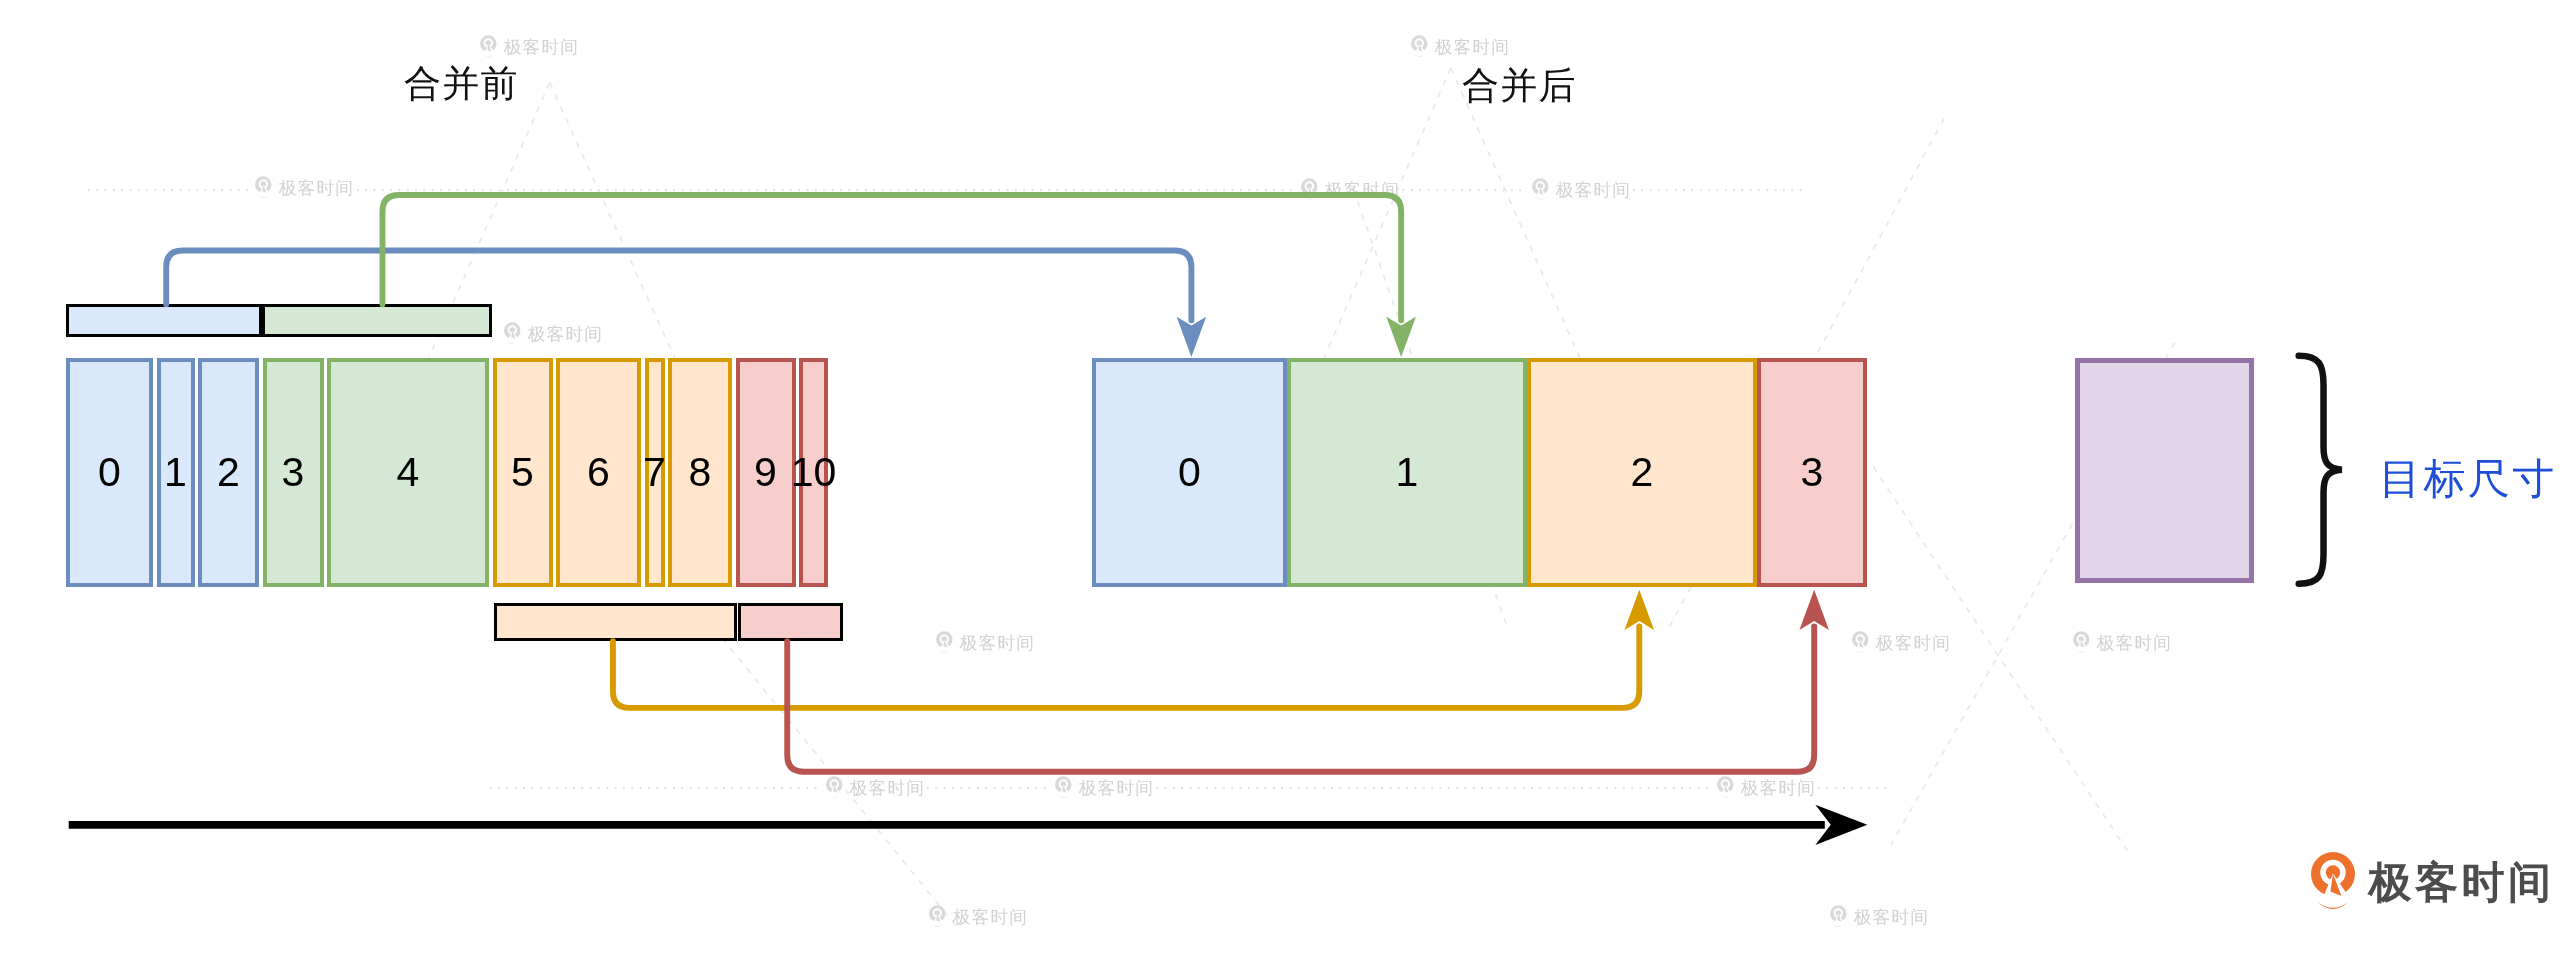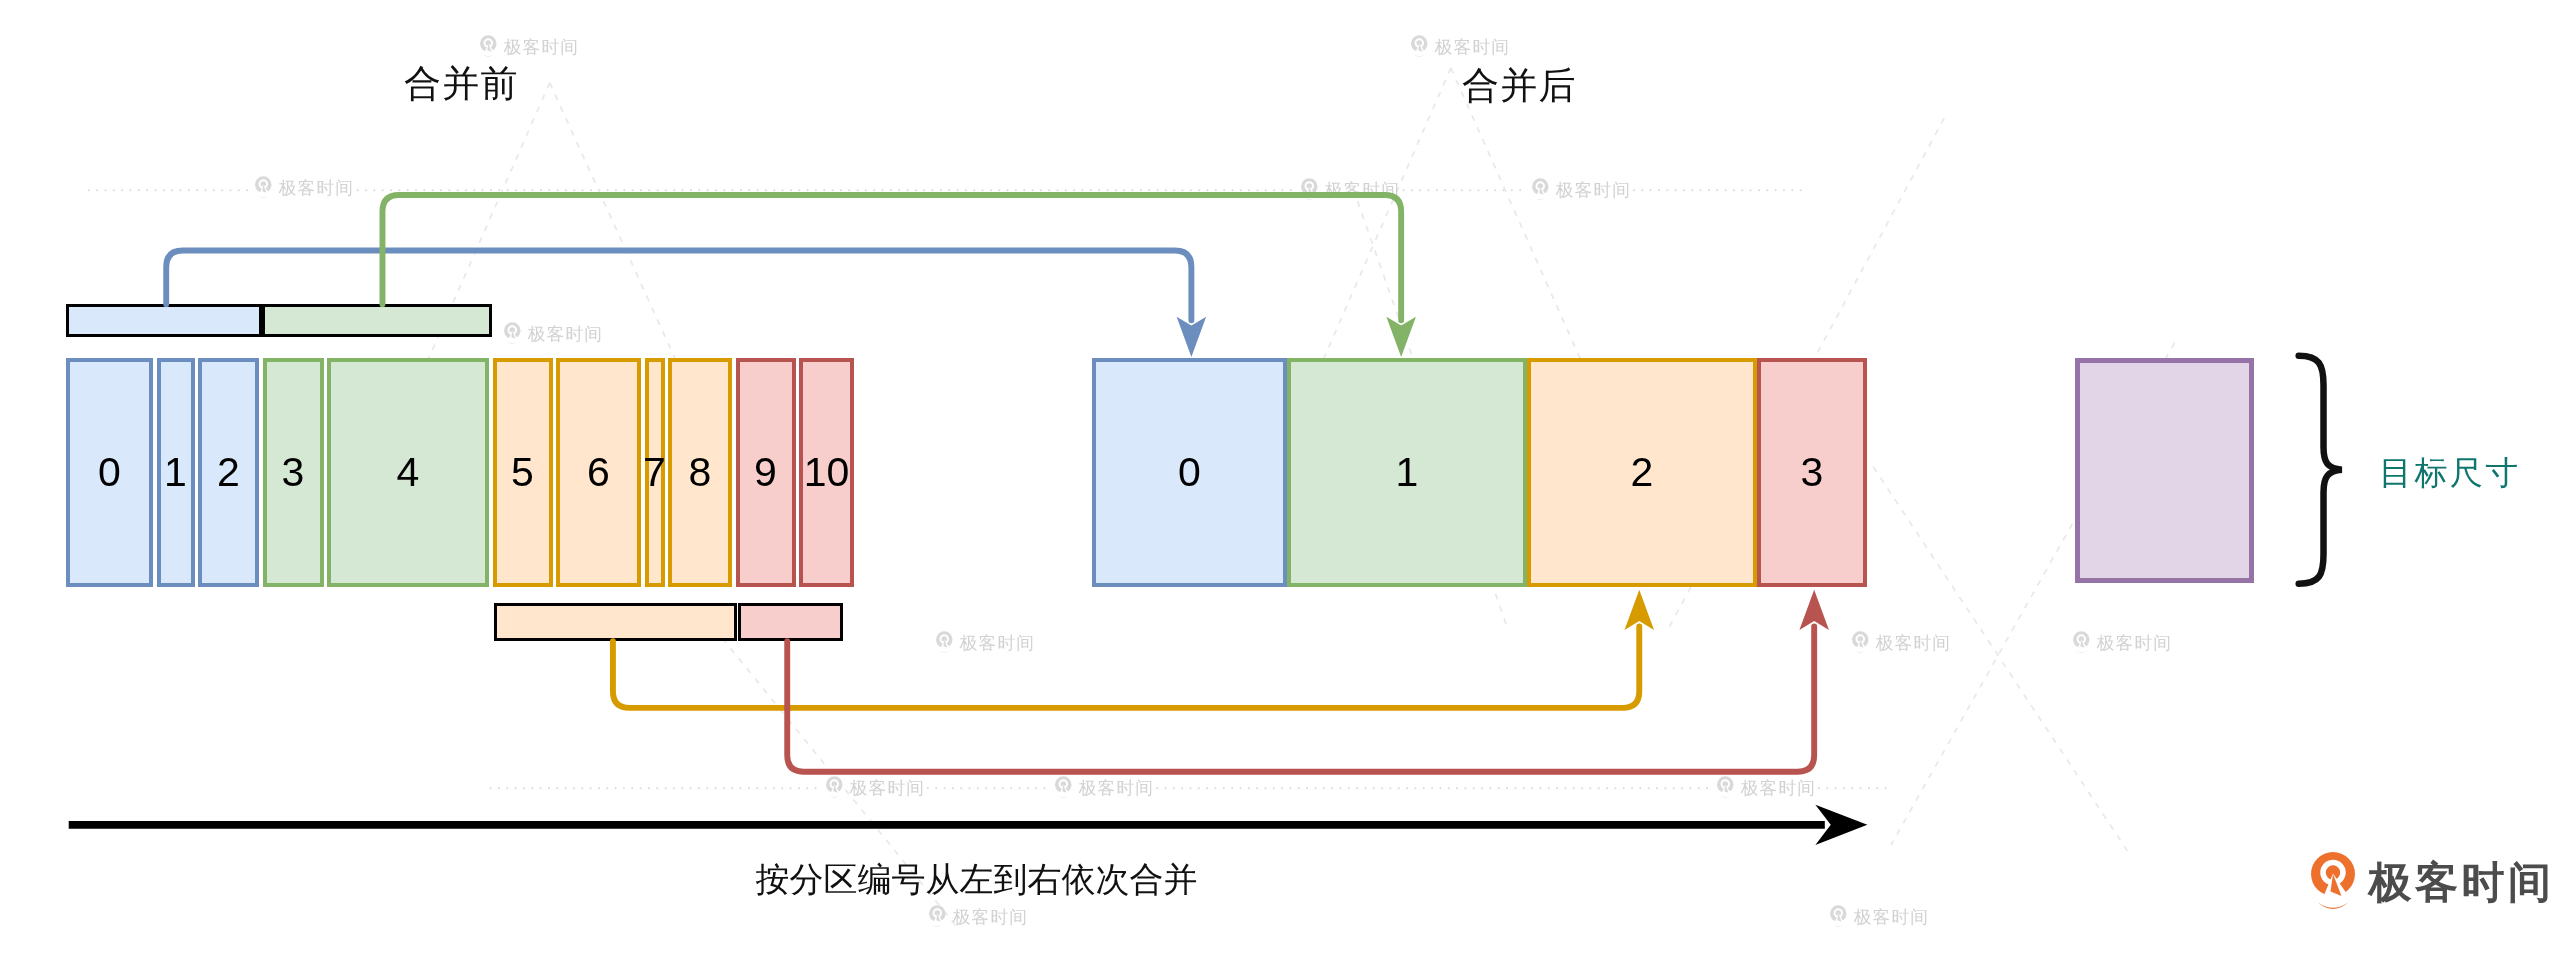--- a/index.html
+++ b/index.html
@@ -33,21 +33,21 @@
   .c-orange{border-color:var(--orange-border);background:var(--orange-fill)}
   .c-red{border-color:var(--red-border);background:var(--red-fill)}
   .c-purple{border-color:var(--purple-border);background:var(--purple-fill)}
 
   .bar{position:absolute;border:3.5px solid;z-index:2}
   .bar-top{top:304px;height:32.5px}
   .bar-bottom{top:603px;height:38px}
 
   .target-box{position:absolute;left:2075px;top:358px;width:179px;height:225px;border-width:5.9px;z-index:3}
 
-  .target-label{position:absolute;left:2379px;top:451px;font-size:33px;color:#0f766e;
+  .target-label{position:absolute;left:2379px;top:451px;font-size:42px;color:#1d4ed8;
     letter-spacing:2.4px;z-index:3;white-space:nowrap}
 
   .caption{position:absolute;left:734px;top:857px;width:485px;text-align:center;
     font-size:34px;color:#111;z-index:3;white-space:nowrap}
 
   .wm{position:absolute;display:flex;align-items:center;gap:5.9px;z-index:1;
       transform:translate(-50%,-50%);white-space:nowrap}
   .wm svg{width:19px;height:23.6px;color:#d9d9d9}
   .wm span{font-size:17.7px;color:var(--watermark);letter-spacing:1.2px}
 
@@ -199,21 +199,21 @@
     <div class="seg c-blue" style="width:87px">0</div>
     <div class="seg c-blue" style="width:38px">1</div>
     <div class="seg c-blue" style="width:61px">2</div>
     <div class="seg c-green" style="width:61px">3</div>
     <div class="seg c-green" style="width:162px">4</div>
     <div class="seg c-orange" style="width:60px">5</div>
     <div class="seg c-orange" style="width:85px">6</div>
     <div class="seg c-orange" style="width:20px">7</div>
     <div class="seg c-orange" style="width:64px">8</div>
     <div class="seg c-red" style="width:60px">9</div>
-    <div class="seg c-red" style="width:55px">10</div>
+    <div class="seg c-red" style="width:29px">10</div>
   </div>
 
   <div class="bar bar-bottom c-orange" style="left:494px;width:243px"></div>
   <div class="bar bar-bottom c-red" style="left:738px;width:105px"></div>
 
   <div class="row row-after">
     <div class="seg c-blue" style="width:195px">0</div>
     <div class="seg c-green" style="width:240px">1</div>
     <div class="seg c-orange" style="width:230px">2</div>
     <div class="seg c-red" style="width:110px">3</div>
@@ -235,21 +235,20 @@
 
     <path class="conn stroke-red" d="M1332 1085 L1332 1278 Q1332 1306 1360 1306 L3042 1306 Q3070 1306 3070 1278 L3070 1060"></path>
     <path class="fill-red" d="M3070 998 L3045 1066 L3070 1051 L3095 1066 Z"></path>
 
     <line x1="116" y1="1396" x2="3088" y2="1396" stroke="#000" stroke-width="13"></line>
     <path d="M3160 1396 L3072 1362 L3098 1396 L3072 1430 Z" fill="#000"></path>
 
     <path d="M3890 602 C3925 602 3932 617 3932 652 L3932 757 C3932 783 3939 793 3963 795 C3939 797 3932 807 3932 833 L3932 938 C3932 973 3925 988 3890 988" fill="none" stroke="#111" stroke-width="11" stroke-linecap="round"></path>
   </svg>
 
-  <div class="caption">按分区编号从左到右依次合并</div>
 
   <div class="logo">
     <svg viewBox="0 0 84 106" width="50" height="63">
         <use href="#pin"></use>
       </svg>
     <span>极客时间</span>
   </div>
 
 </div>
 

